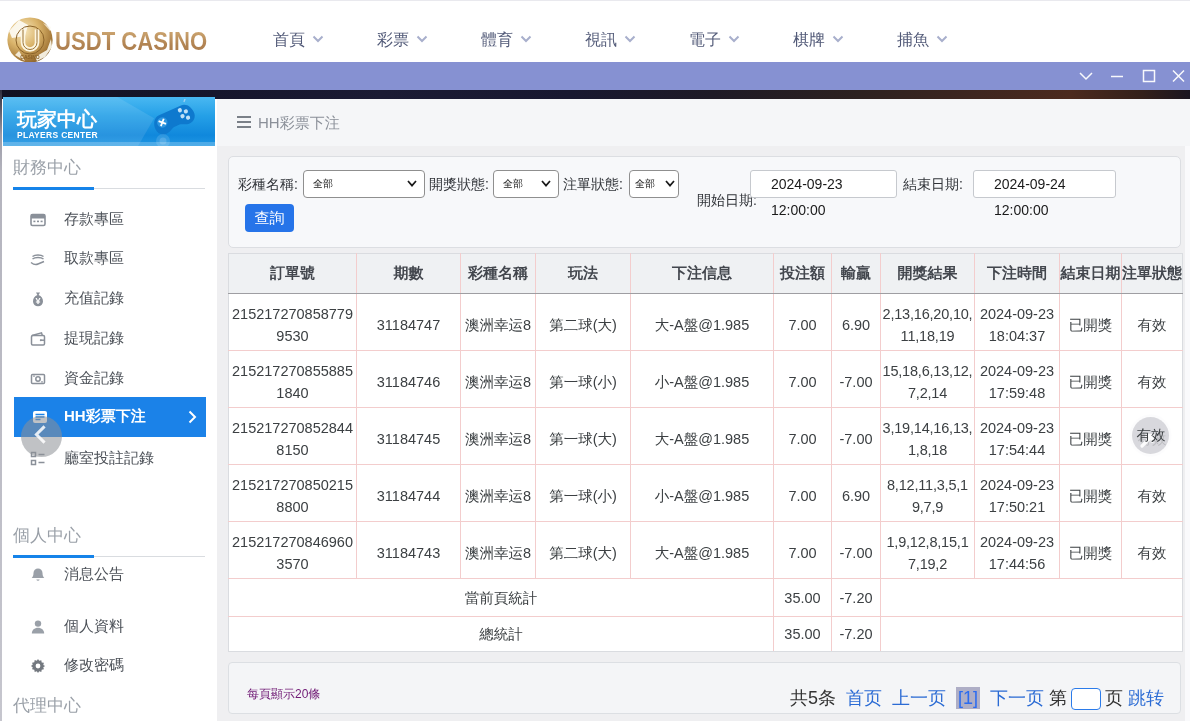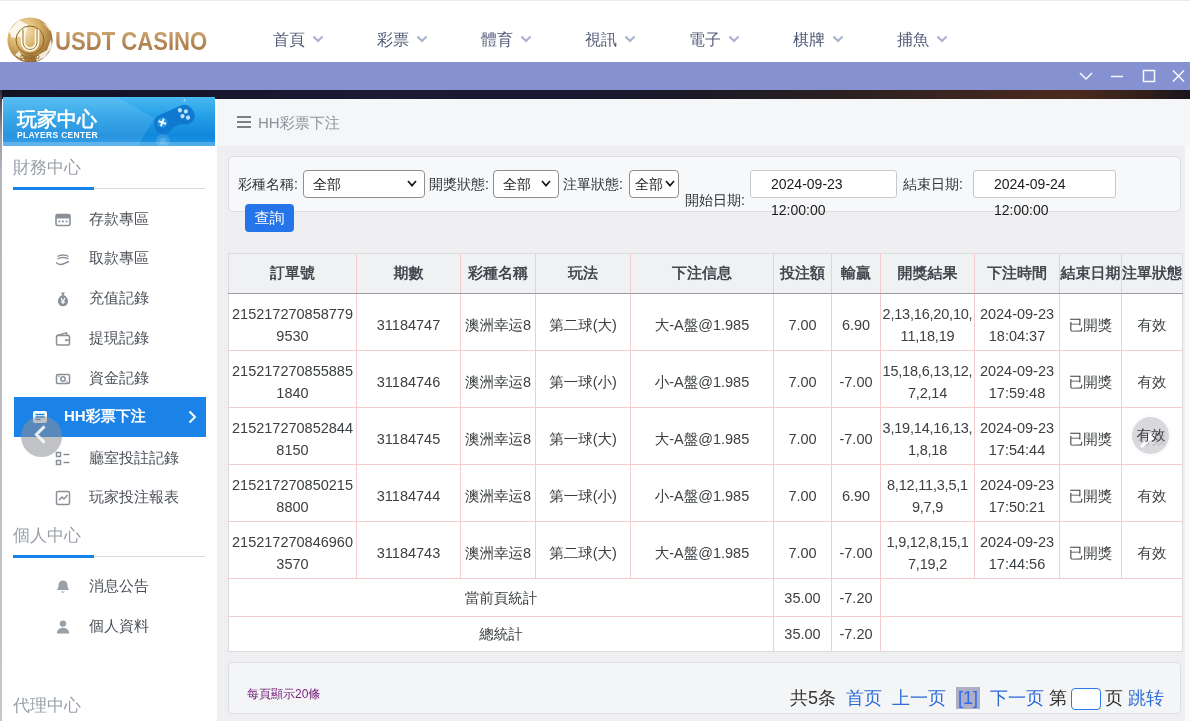--- a/index.html
+++ b/index.html
@@ -26,38 +26,38 @@
 #sidebar { position:absolute; left:0; top:99px; width:217px; height:622px; background:#fff; }
 #sideHead { position:absolute; left:3px; top:-2px; width:212px; height:49px; overflow:hidden;
   background:linear-gradient(180deg,#49b8f2 0%,#25a0e7 38%,#1088dc 78%,#1f97e3 100%); }
 #sideHead:after { content:''; position:absolute; left:0; bottom:0; width:212px; height:4px; background:rgba(255,255,255,.22); }
 #sideHead .streak { position:absolute; left:-40px; top:-30px; width:170px; height:130px; background:rgba(255,255,255,.10); transform:rotate(30deg); }
 #sideHead .t1 { position:absolute; left:14px; top:9px; font-size:20px; font-weight:bold; color:#fff; letter-spacing:0; }
 #sideHead .t2 { position:absolute; left:14px; top:32.5px; font-size:8.5px; font-weight:bold; color:#fff; letter-spacing:0.3px; }
 .sideTitle { position:absolute; left:13px; font-size:17px; color:#9aa0a8; }
 .sideDiv { position:absolute; left:13px; width:192px; height:1px; background:#d9dce0; }
 .sideDiv i { position:absolute; left:0; top:-1px; width:81px; height:3px; background:#1583e9; display:block; }
-.mitem { position:absolute; left:0; width:217px; height:40px; font-size:15px; color:#4c5158;margin-left:25px; }
+.mitem { position:absolute; left:0; width:217px; height:40px; font-size:15px; color:#4c5158; }
 .mitem .ic { position:absolute; left:30px; top:12px; width:16px; height:16px; }
 .mitem .lb { position:absolute; left:64px; top:10px; }
 #activeItem { position:absolute; left:14px; width:192px; height:40px; background:#1b82e8; color:#fff; font-size:15px; font-weight:bold; }
 #activeItem .ic { position:absolute; left:18px; top:12px; width:16px; height:16px; }
 #activeItem .lb { position:absolute; left:50px; top:10px; }
 
 #collapseBtn { position:absolute; left:21px; top:416px; width:41px; height:41px; border-radius:50%;
   background:rgba(140,144,150,.55); z-index:5; }
 #collapseBtn:after { content:""; position:absolute; left:16px; top:12px; width:10px; height:10px;
   border-left:3px solid rgba(255,255,255,.85); border-bottom:3px solid rgba(255,255,255,.85); transform:rotate(45deg); }
 
 
 #crumb { position:absolute; left:217px; top:99px; width:973px; height:47px; background:#f5f6f8; }
 #crumb .txt { position:absolute; left:41px; top:15px; font-size:15px; color:#8b9099; }
-#filterCard { position:absolute; left:228px; top:156px; width:953px; height:56px; background:#f7f8fa; border:1px solid #dcdee2; border-radius:5px; }
+#filterCard { position:absolute; left:228px; top:156px; width:953px; height:92px; background:#f7f8fa; border:1px solid #dcdee2; border-radius:5px; }
 .flabel { position:absolute; top:19px; font-size:14px; color:#303338; }
-.fsel { position:absolute; top:13px; height:28px; border:1px solid #8f8f8f; border-radius:4px; background:#fff; font-size:14px; color:#1a1a1a; padding-left:9px; }
+.fsel { position:absolute; top:13px; height:28px; border:1px solid #8f8f8f; border-radius:4px; background:#fff; font-size:10px; color:#1a1a1a; padding-left:9px; }
 .fsel svg { position:absolute; right:7px; top:9px; }
 .finput { position:absolute; top:13px; height:28px; border:1px solid #c6c9ce; border-radius:3px; background:#fff; font-size:14px; color:#1a1a1a; padding-left:20px; line-height:26px; }
 #queryBtn { position:absolute; left:16px; top:47px; width:49px; height:28px; background:#2674e9; border-radius:4px; color:#fff; font-size:15px; text-align:center; line-height:28px; }
 
 
 #tbl { position:absolute; left:228px; top:253px; border-collapse:collapse; table-layout:fixed; background:#fff; font-size:14.5px; color:#3c4043; }
 #tbl th, #tbl td { border:1px solid #f3cdcd; text-align:center; vertical-align:middle; padding:0; overflow:hidden; }
 #tbl th { background:#eff1f3; font-weight:bold; color:#43474e; font-size:15px; height:40px; border-bottom:1px solid #9e9ea2; white-space:nowrap; }
 #tbl td { height:57px; line-height:22px; padding-top:5px; }
 #tbl tr.s1 td, #tbl tr.s2 td { padding-top:0; }
@@ -236,48 +236,46 @@
     <div class="mitem" style="top:340px;">
       <svg class="ic" viewBox="0 0 16 16">
           <g fill="none" stroke="#8a9099" stroke-width="1.5">
             <rect x="1.5" y="1.5" width="4" height="4"></rect>
             <rect x="1.5" y="9.5" width="4" height="4"></rect>
             <path d="M8.5 3.5 h6 M8.5 11.5 h6"></path>
           </g>
         </svg>
       <div class="lb">廳室投註記錄</div>
     </div>
-    <div class="mitem" style="top:379px;">
-      <svg class="ic" viewBox="0 0 16 16">
-          <g fill="none" stroke="#8a9099" stroke-width="1.5">
-            <rect x="1.5" y="1.5" width="13" height="13" rx="1.5"></rect>
-            <path d="M4 10 l3 -3 2 2 3.5 -4"></path>
-          </g>
-        </svg>
-      <div class="lb">玩家投注報表</div>
-    </div>
 
     <div class="sideTitle" style="top:425px;">個人中心</div>
     <div class="sideDiv" style="top:457px;">
         <i></i>
       </div>
 
-    <div class="mitem" style="top:468px;text-decoration:underline;">
+    <div class="mitem" style="top:456px;text-decoration:underline;">
       <svg class="ic" viewBox="0 0 16 16">
           <path d="M8 1.5 a4.5 4.5 0 0 1 4.5 4.5 c0 3 1 4.2 1.8 5 H1.7 c.8 -.8 1.8 -2 1.8 -5 A4.5 4.5 0 0 1 8 1.5 Z" fill="#9aa0a8"></path>
           <path d="M6.3 12.5 a1.8 1.8 0 0 0 3.4 0 Z" fill="#9aa0a8"></path>
         </svg>
       <div class="lb">消息公告</div>
     </div>
     <div class="mitem" style="top:508px;">
       <svg class="ic" viewBox="0 0 16 16">
           <circle cx="8" cy="4.6" r="3.2" fill="#9aa0a8"></circle>
           <path d="M1.8 14.5 c0 -3.6 2.7 -5.8 6.2 -5.8 s6.2 2.2 6.2 5.8 Z" fill="#9aa0a8"></path>
         </svg>
       <div class="lb">個人資料</div>
+    </div>
+    <div class="mitem" style="top:547px;">
+      <svg class="ic" viewBox="0 0 16 16">
+          <path d="M8 1 l1.2 1.8 2.1 -.6 .4 2.2 2.2 .4 -.6 2.1 L15.1 8 l-1.8 1.2 .6 2.1 -2.2 .4 -.4 2.2 -2.1 -.6 L8 15.1 6.8 13.3 4.7 13.9 4.3 11.7 2.1 11.3 2.7 9.2 .9 8 2.7 6.8 2.1 4.7 4.3 4.3 4.7 2.1 6.8 2.7 Z" fill="#73787f"></path>
+          <circle cx="8" cy="8" r="2.4" fill="#fff"></circle>
+        </svg>
+      <div class="lb">修改密碼</div>
     </div>
 
     <div class="sideTitle" style="top:595px;">代理中心</div>
   </div>
 
   <div id="collapseBtn"></div>
   <svg id="floatBtn" width="45" height="45" viewBox="0 0 45 45">
     <circle cx="22.5" cy="22.5" r="21" fill="rgba(250,250,252,.5)"></circle>
     <circle cx="22.5" cy="22.5" r="18.5" fill="rgba(203,203,208,.72)"></circle>
     <path d="M14 33 L25 22 M25 22 l-6.5 .8 M25 22 l-.8 6.5" stroke="rgba(255,255,255,.92)" stroke-width="3.2" fill="none" stroke-linecap="round"></path>
@@ -304,21 +302,21 @@
     <div class="flabel" style="left:200px;">開獎狀態:</div>
     <div class="fsel" style="left:264px; width:66px; line-height:26px;">全部
       <svg width="10" height="7" viewBox="0 0 10 7">
           <path d="M1 1 L5 5.6 L9 1" stroke="#1a1a1a" stroke-width="1.7" fill="none"></path>
         </svg></div>
     <div class="flabel" style="left:334px;">注單狀態:</div>
     <div class="fsel" style="left:400px; width:50px; line-height:26px; padding-left:5px;">全部
       <svg width="10" height="7" viewBox="0 0 10 7" style="right:3px;">
           <path d="M1 1 L5 5.6 L9 1" stroke="#1a1a1a" stroke-width="1.7" fill="none"></path>
         </svg></div>
-    <div class="flabel" style="left:456px;margin-top:16px;">開始日期:</div>
+    <div class="flabel" style="left:468px;margin-top:16px;">開始日期:</div>
     <div class="finput" style="left:521px; width:147px;">2024-09-23 12:00:00</div>
     <div class="flabel" style="left:674px;">結束日期:</div>
     <div class="finput" style="left:744px; width:143px;">2024-09-24 12:00:00</div>
     <div id="queryBtn">查詢</div>
   </div>
 
   <table id="tbl">
     <colgroup>
         <col style="width:128px">
         <col style="width:104px">

